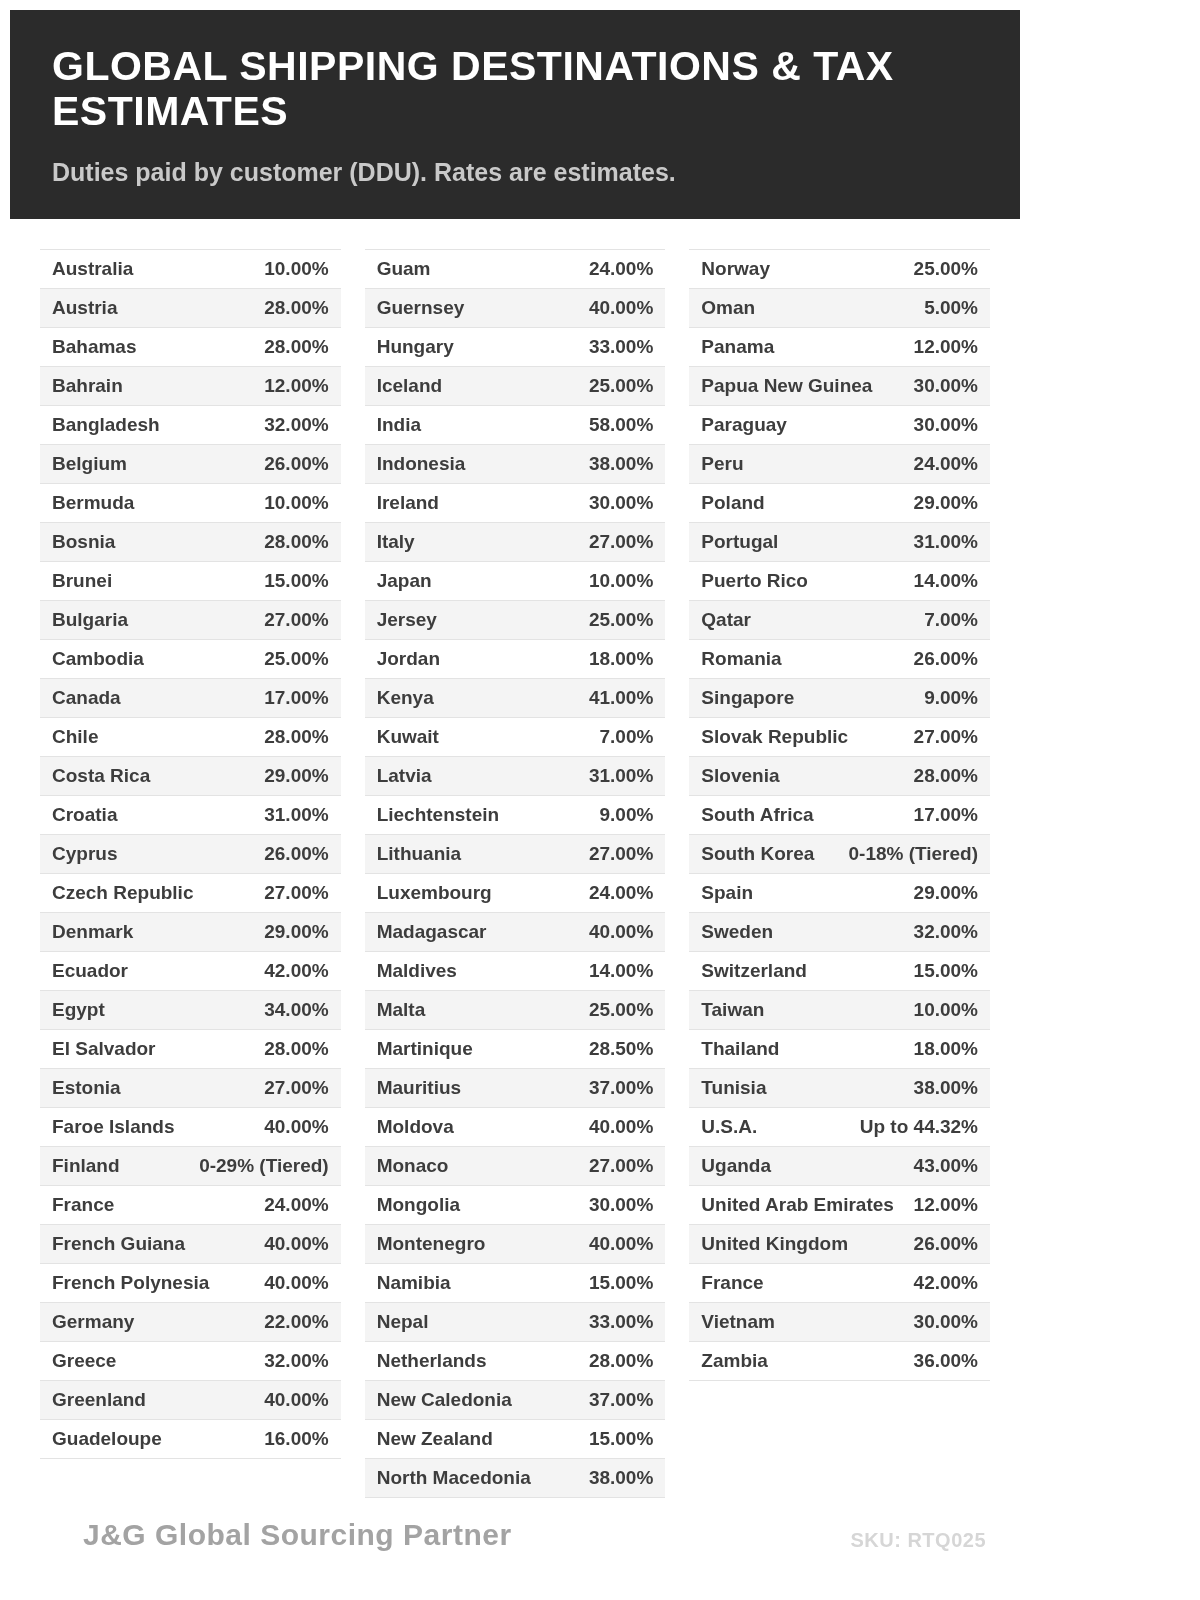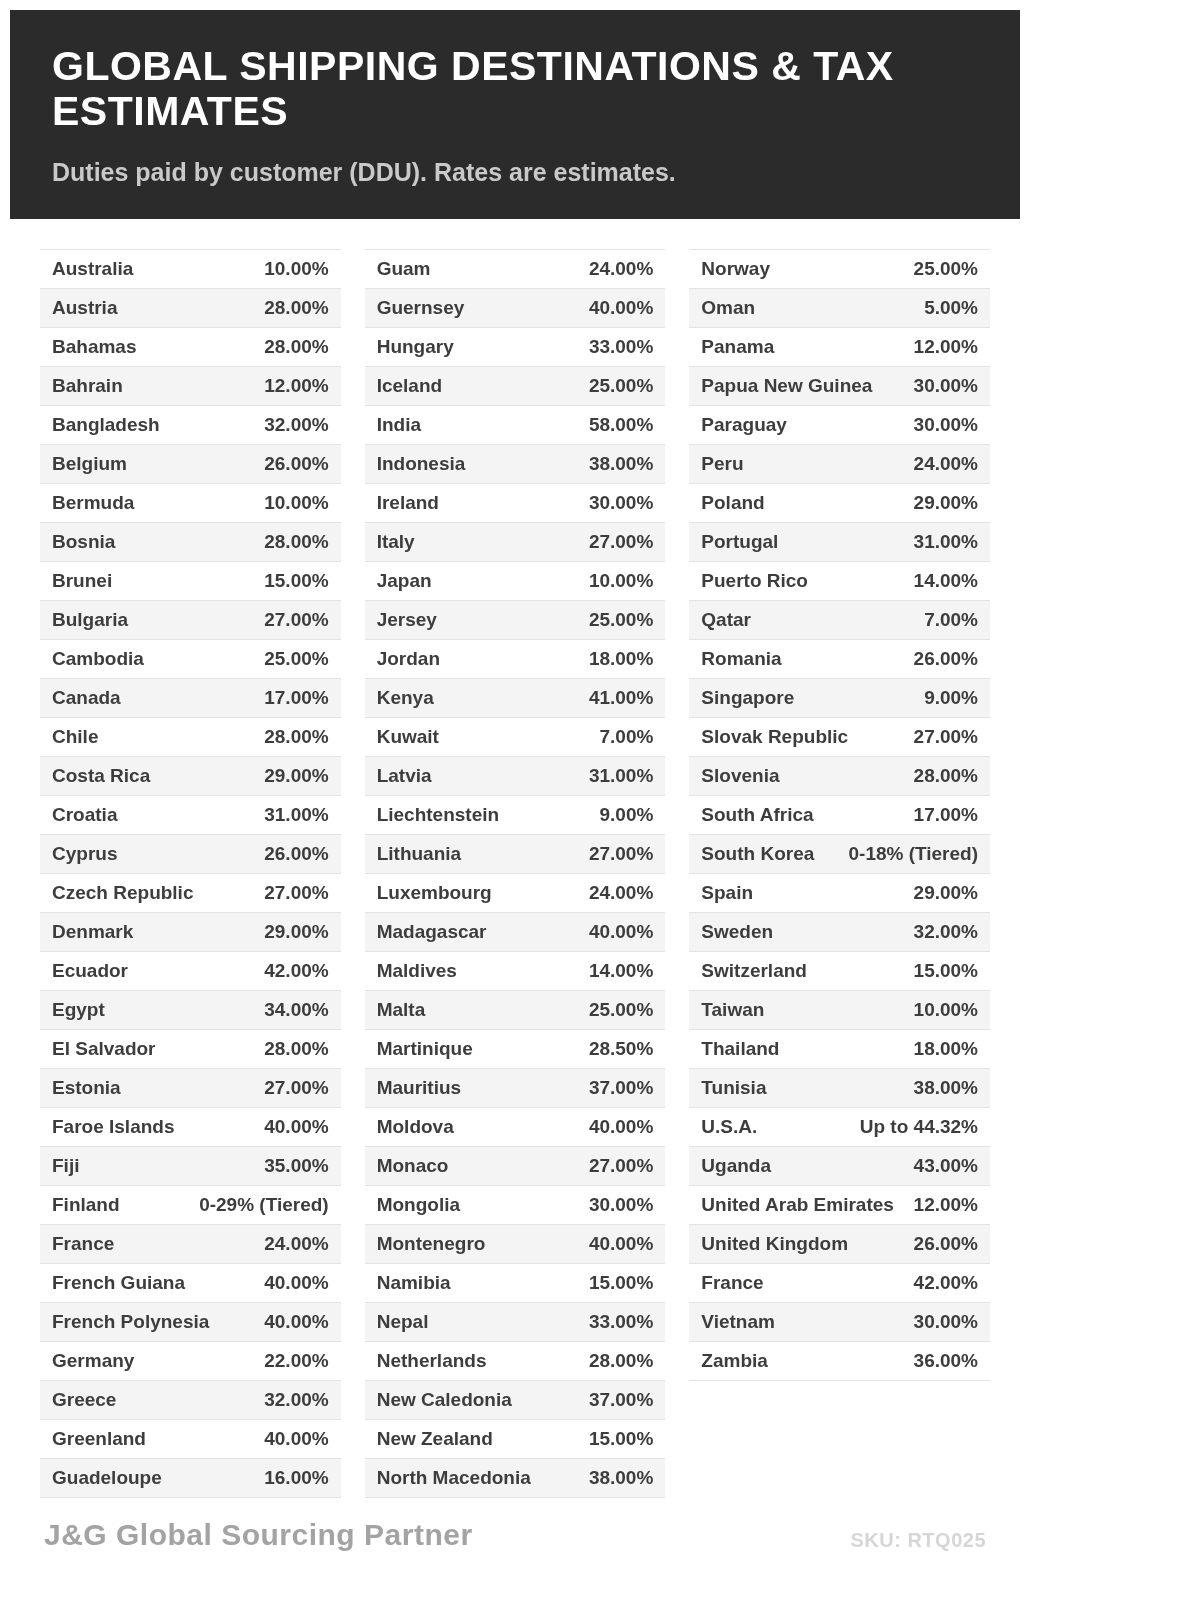--- a/index.html
+++ b/index.html
@@ -25,21 +25,21 @@
     height:38px; padding:0 12px; border-bottom:1px solid #e3e3e3;
     font-size:19px; font-weight:bold; color:#3d3d3d; background:#ffffff;
   }
   .row:nth-child(even) { background:#f4f4f4; }
   .row .country { white-space:nowrap; }
   .row .rate { white-space:nowrap; text-align:right; }
   .footer {
     position:absolute; left:44px; right:44px; bottom:48px;
     display:flex; justify-content:space-between; align-items:flex-end;
   }
-  .brand { color:#a3a3a3; font-size:30px; font-weight:bold; letter-spacing:0.5px; }
+  .brand { color:#a3a3a3; font-size:30px; font-weight:bold; letter-spacing:0.5px;margin-left:39px; }
   .sku { color:#d6d6d6; font-size:20px; font-weight:bold; letter-spacing:0.5px; }
 </style>
 </head>
 <body>
 
 <div class="page">
 
   <div class="header">
     <div class="title">GLOBAL SHIPPING DESTINATIONS &amp; TAX ESTIMATES</div>
     <div class="subtitle">Duties paid by customer (DDU). Rates are estimates.</div>
@@ -133,24 +133,20 @@
         </div>
         <div class="row">
           <span class="country">Estonia</span>
           <span class="rate">27.00%</span>
         </div>
         <div class="row">
           <span class="country">Faroe Islands</span>
           <span class="rate">40.00%</span>
         </div>
         <div class="row">
-          <span class="country">Fiji</span>
-          <span class="rate">35.00%</span>
-        </div>
-        <div class="row">
           <span class="country">Finland</span>
           <span class="rate">0-29% (Tiered)</span>
         </div>
         <div class="row">
           <span class="country">France</span>
           <span class="rate">24.00%</span>
         </div>
         <div class="row">
           <span class="country">French Guiana</span>
           <span class="rate">40.00%</span>

